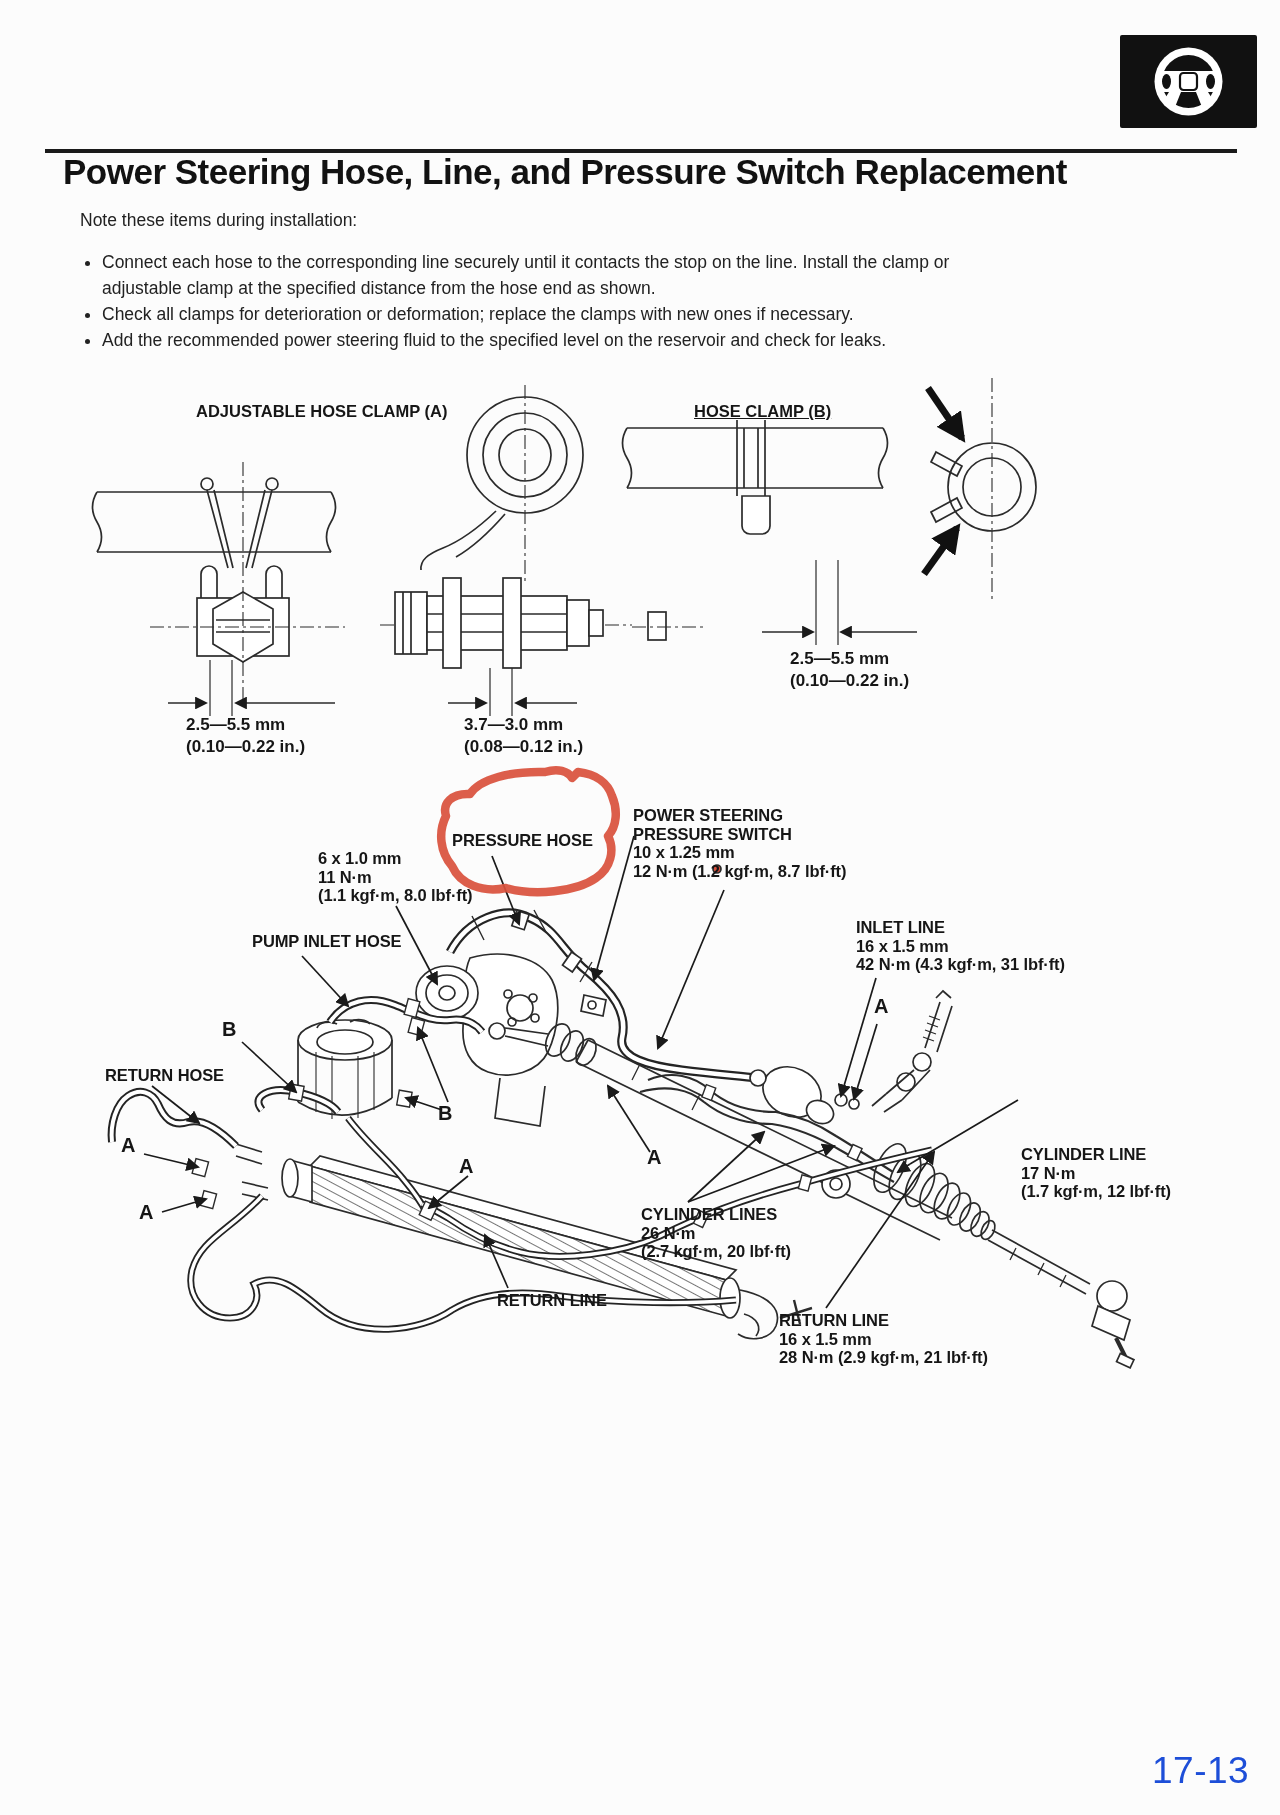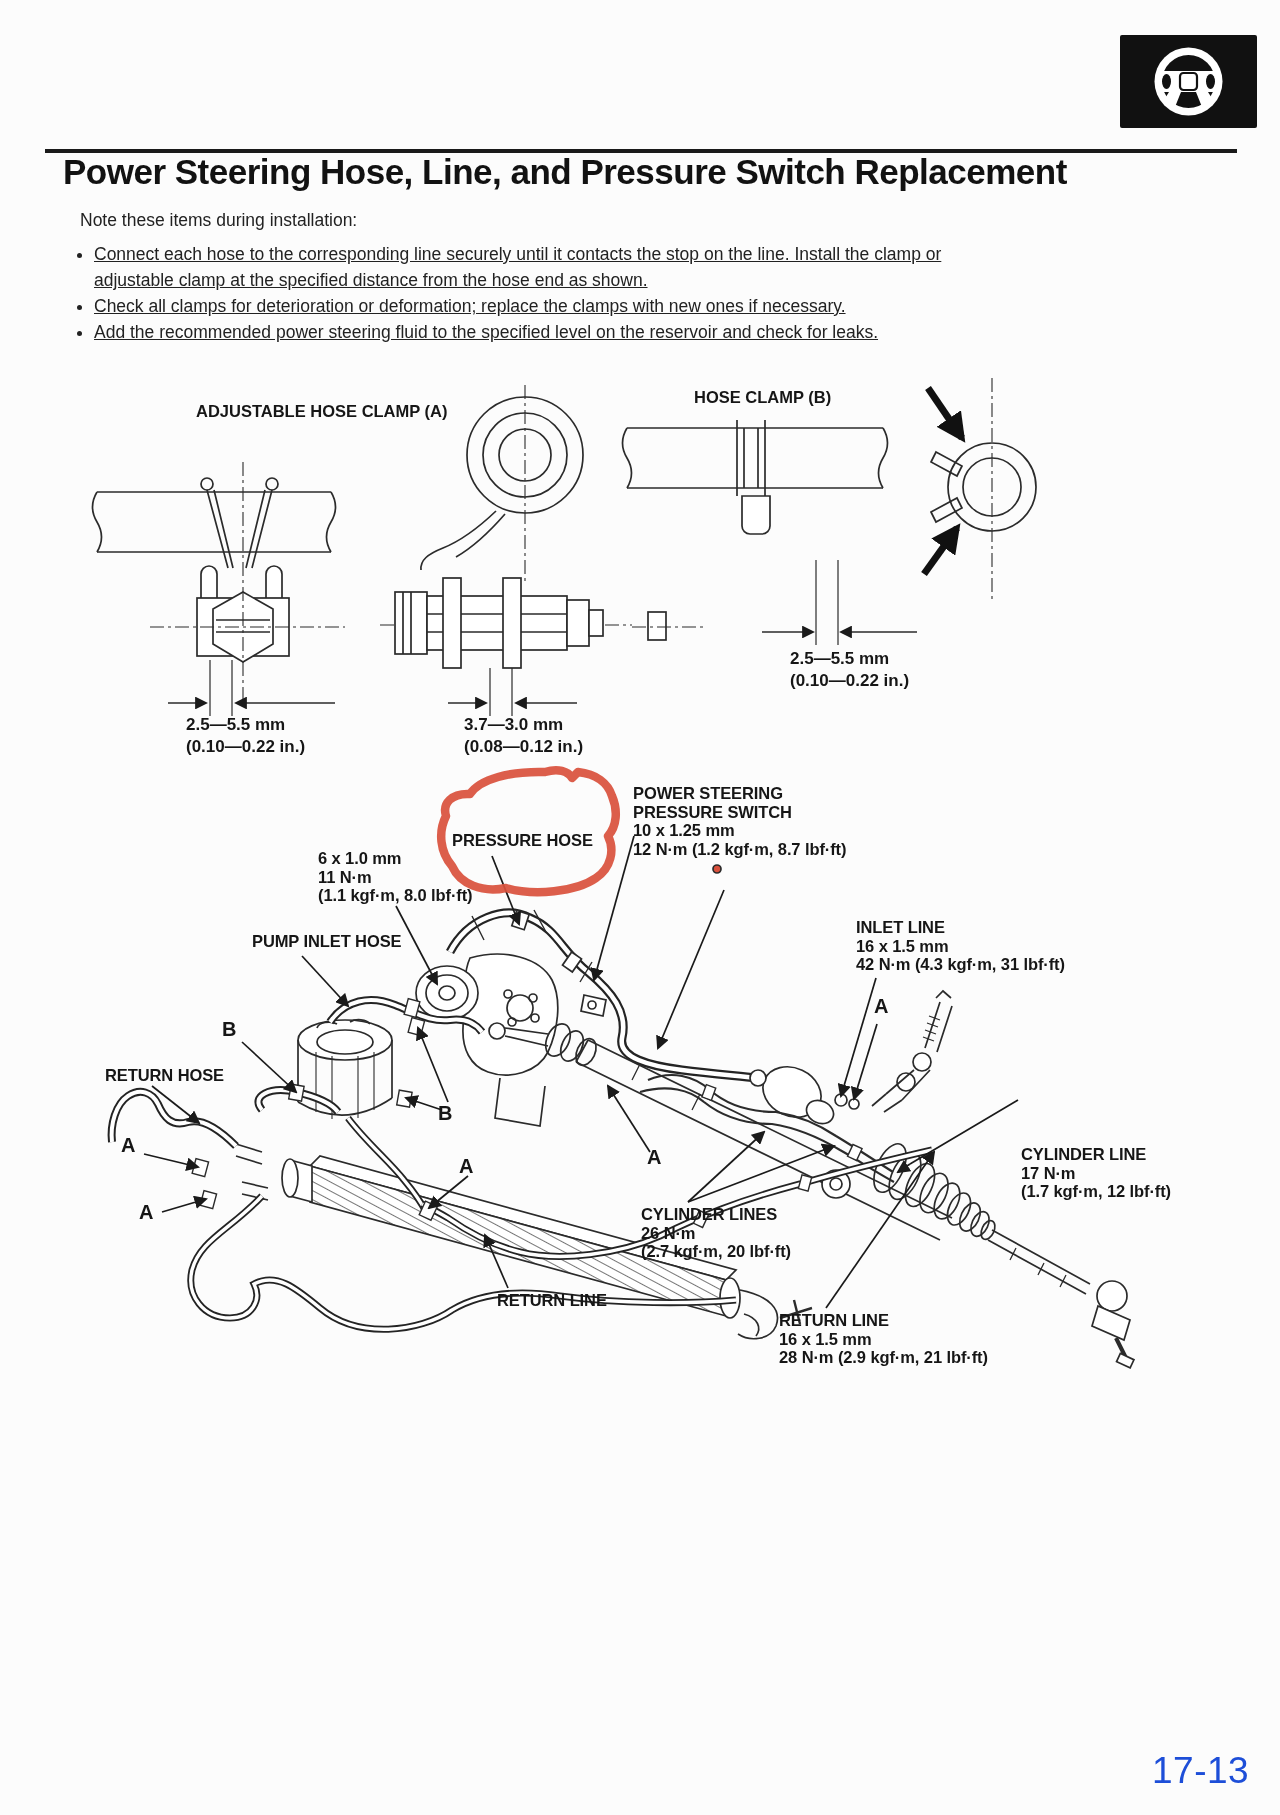--- a/index.html
+++ b/index.html
@@ -2,21 +2,21 @@
 <html><head>
 <meta charset="utf-8">
 <style>
   html,body{margin:0;padding:0;background:#e8e8e8;}
   #page{position:relative;width:1280px;height:1815px;background:#fcfcfc;margin:0 auto;
         font-family:"Liberation Sans",sans-serif;color:#1a1a1a;overflow:hidden;}
   #art{position:absolute;left:0;top:0;width:1280px;height:1815px;}
   .abs{position:absolute;}
   .title{font-size:35px;font-weight:bold;letter-spacing:-0.5px;color:#121212;white-space:nowrap;}
   .bodytext{font-size:17.5px;line-height:26px;color:#222;}
-  .bullets{margin:8px;padding:0 0 0 22px;list-style-type:disc;text-decoration:underline;}
+  .bullets{margin:16px;padding:0 0 0 22px;list-style-type:disc;}
   .bullets li{margin:0;}
   .figheading{font-size:16.5px;font-weight:bold;white-space:nowrap;color:#161616;}
   .dlabel{font-size:16.5px;font-weight:bold;line-height:18.5px;white-space:nowrap;color:#161616;letter-spacing:-0.1px;}
   .dim{font-size:17px;font-weight:bold;line-height:22px;white-space:nowrap;color:#161616;}
   .marker{font-size:20px;font-weight:bold;color:#161616;}
   .pagenum{font-size:37px;font-weight:normal;letter-spacing:0.5px;color:#1d4ed8;}
   .topline{position:absolute;left:45px;top:149px;width:1192px;height:4px;background:#1a1a1a;}
 </style>
 </head>
 <body>
@@ -292,21 +292,21 @@
   <div class="abs bodytext" style="left:64px;top:207px;width:948px;">
     <p style="margin:0 0 0 16px;">Note these items during installation:</p>
     <ul class="bullets">
       <li>Connect each hose to the corresponding line securely until it contacts the stop on the line. Install the clamp or adjustable clamp at the specified distance from the hose end as shown.</li>
       <li>Check all clamps for deterioration or deformation; replace the clamps with new ones if necessary.</li>
       <li>Add the recommended power steering fluid to the specified level on the reservoir and check for leaks.</li>
     </ul>
   </div>
 
   <div class="abs figheading" style="left:196px;top:402px;">ADJUSTABLE HOSE CLAMP (A)</div>
-  <div class="abs figheading" style="left:694px;top:388px;">HOSE CLAMP (B)</div>
+  <div class="abs figheading" style="left:694px;top:402px;text-decoration:underline;">HOSE CLAMP (B)</div>
 
   <div class="abs dim" style="left:186px;top:714px;">
     <div>2.5—5.5 mm</div>
     <div>(0.10—0.22 in.)</div>
   </div>
   <div class="abs dim" style="left:464px;top:714px;">
     <div>3.7—3.0 mm</div>
     <div>(0.08—0.12 in.)</div>
   </div>
   <div class="abs dim" style="left:790px;top:648px;">
@@ -315,21 +315,21 @@
   </div>
 
   <div class="abs dlabel" style="left:452px;top:831px;text-align:center;">PRESSURE HOSE</div>
 
   <div class="abs dlabel" style="left:318px;top:849px;">
     <div>6 x 1.0 mm</div>
     <div>11 N·m</div>
     <div>(1.1 kgf·m, 8.0 lbf·ft)</div>
   </div>
 
-  <div class="abs dlabel" style="left:633px;top:784px;">
+  <div class="abs dlabel" style="left:633px;top:806px;">
     <div>POWER STEERING</div>
     <div>PRESSURE SWITCH</div>
     <div>10 x 1.25 mm</div>
     <div>12 N·m (1.2 kgf·m, 8.7 lbf·ft)</div>
   </div>
 
   <div class="abs dlabel" style="left:252px;top:932px;">PUMP INLET HOSE</div>
 
   <div class="abs dlabel" style="left:856px;top:918px;">
     <div>INLET LINE</div>

